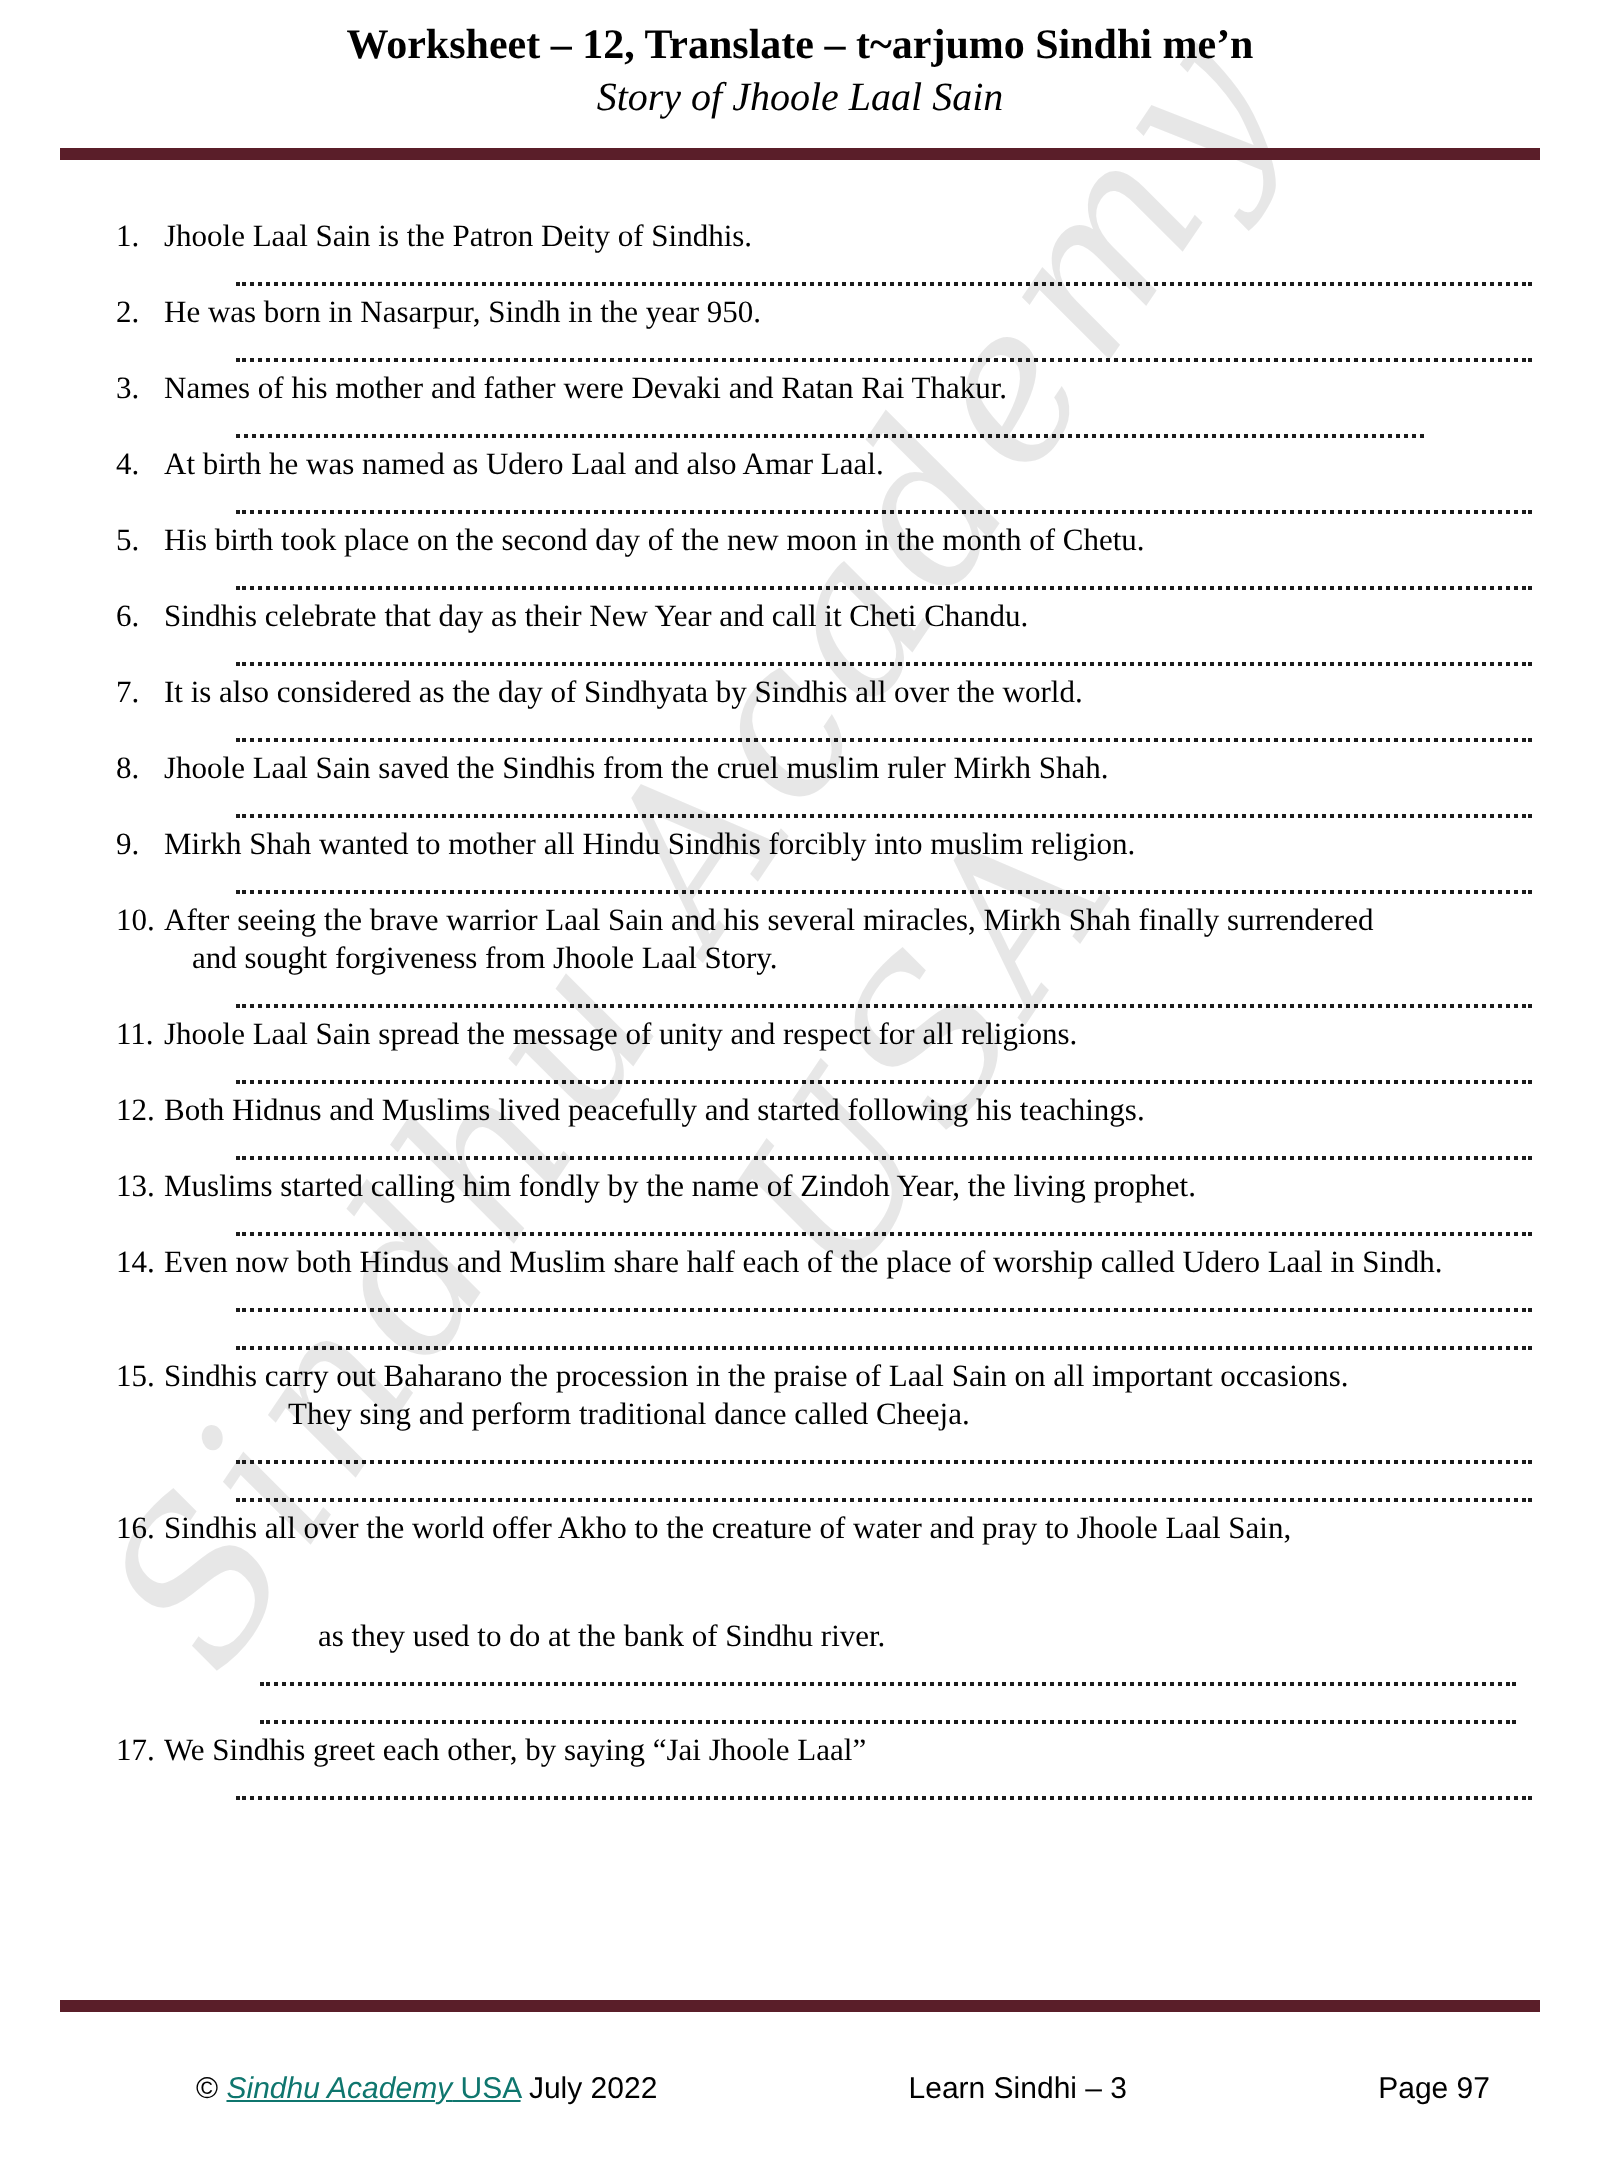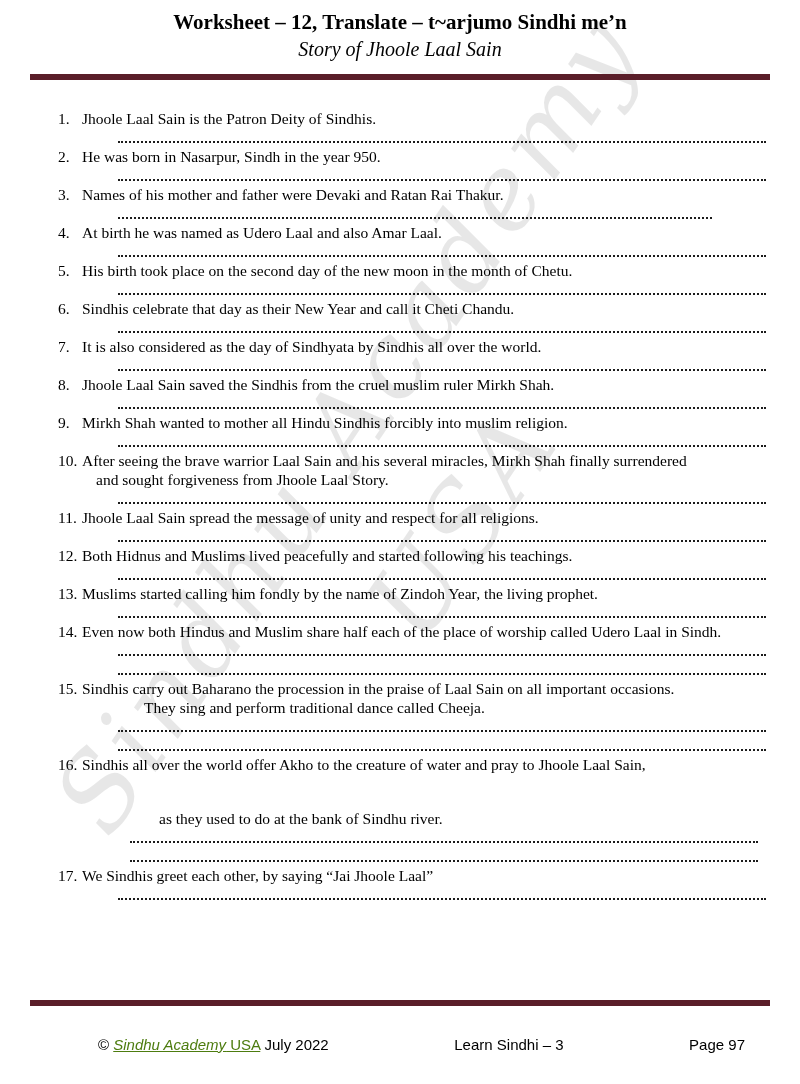--- a/index.html
+++ b/index.html
@@ -67,21 +67,21 @@
   .footer .rule { margin:0 30px; }
   .footer-row {
     margin:30px 55px 0 98px;
     display:flex;
     justify-content:space-between;
     align-items:baseline;
     font-family:"Liberation Sans", sans-serif;
     font-size:15px;
   }
   .footer-left a {
-    color:#4d7c0f;
+    color:#0f766e;
     text-decoration:underline;
   }
   .footer-left .link-italic { font-style:italic; }
   .footer-left, .footer-center, .footer-right { white-space:nowrap; }
 </style>
 </head>
 <body>
 
 <div class="page">
 

